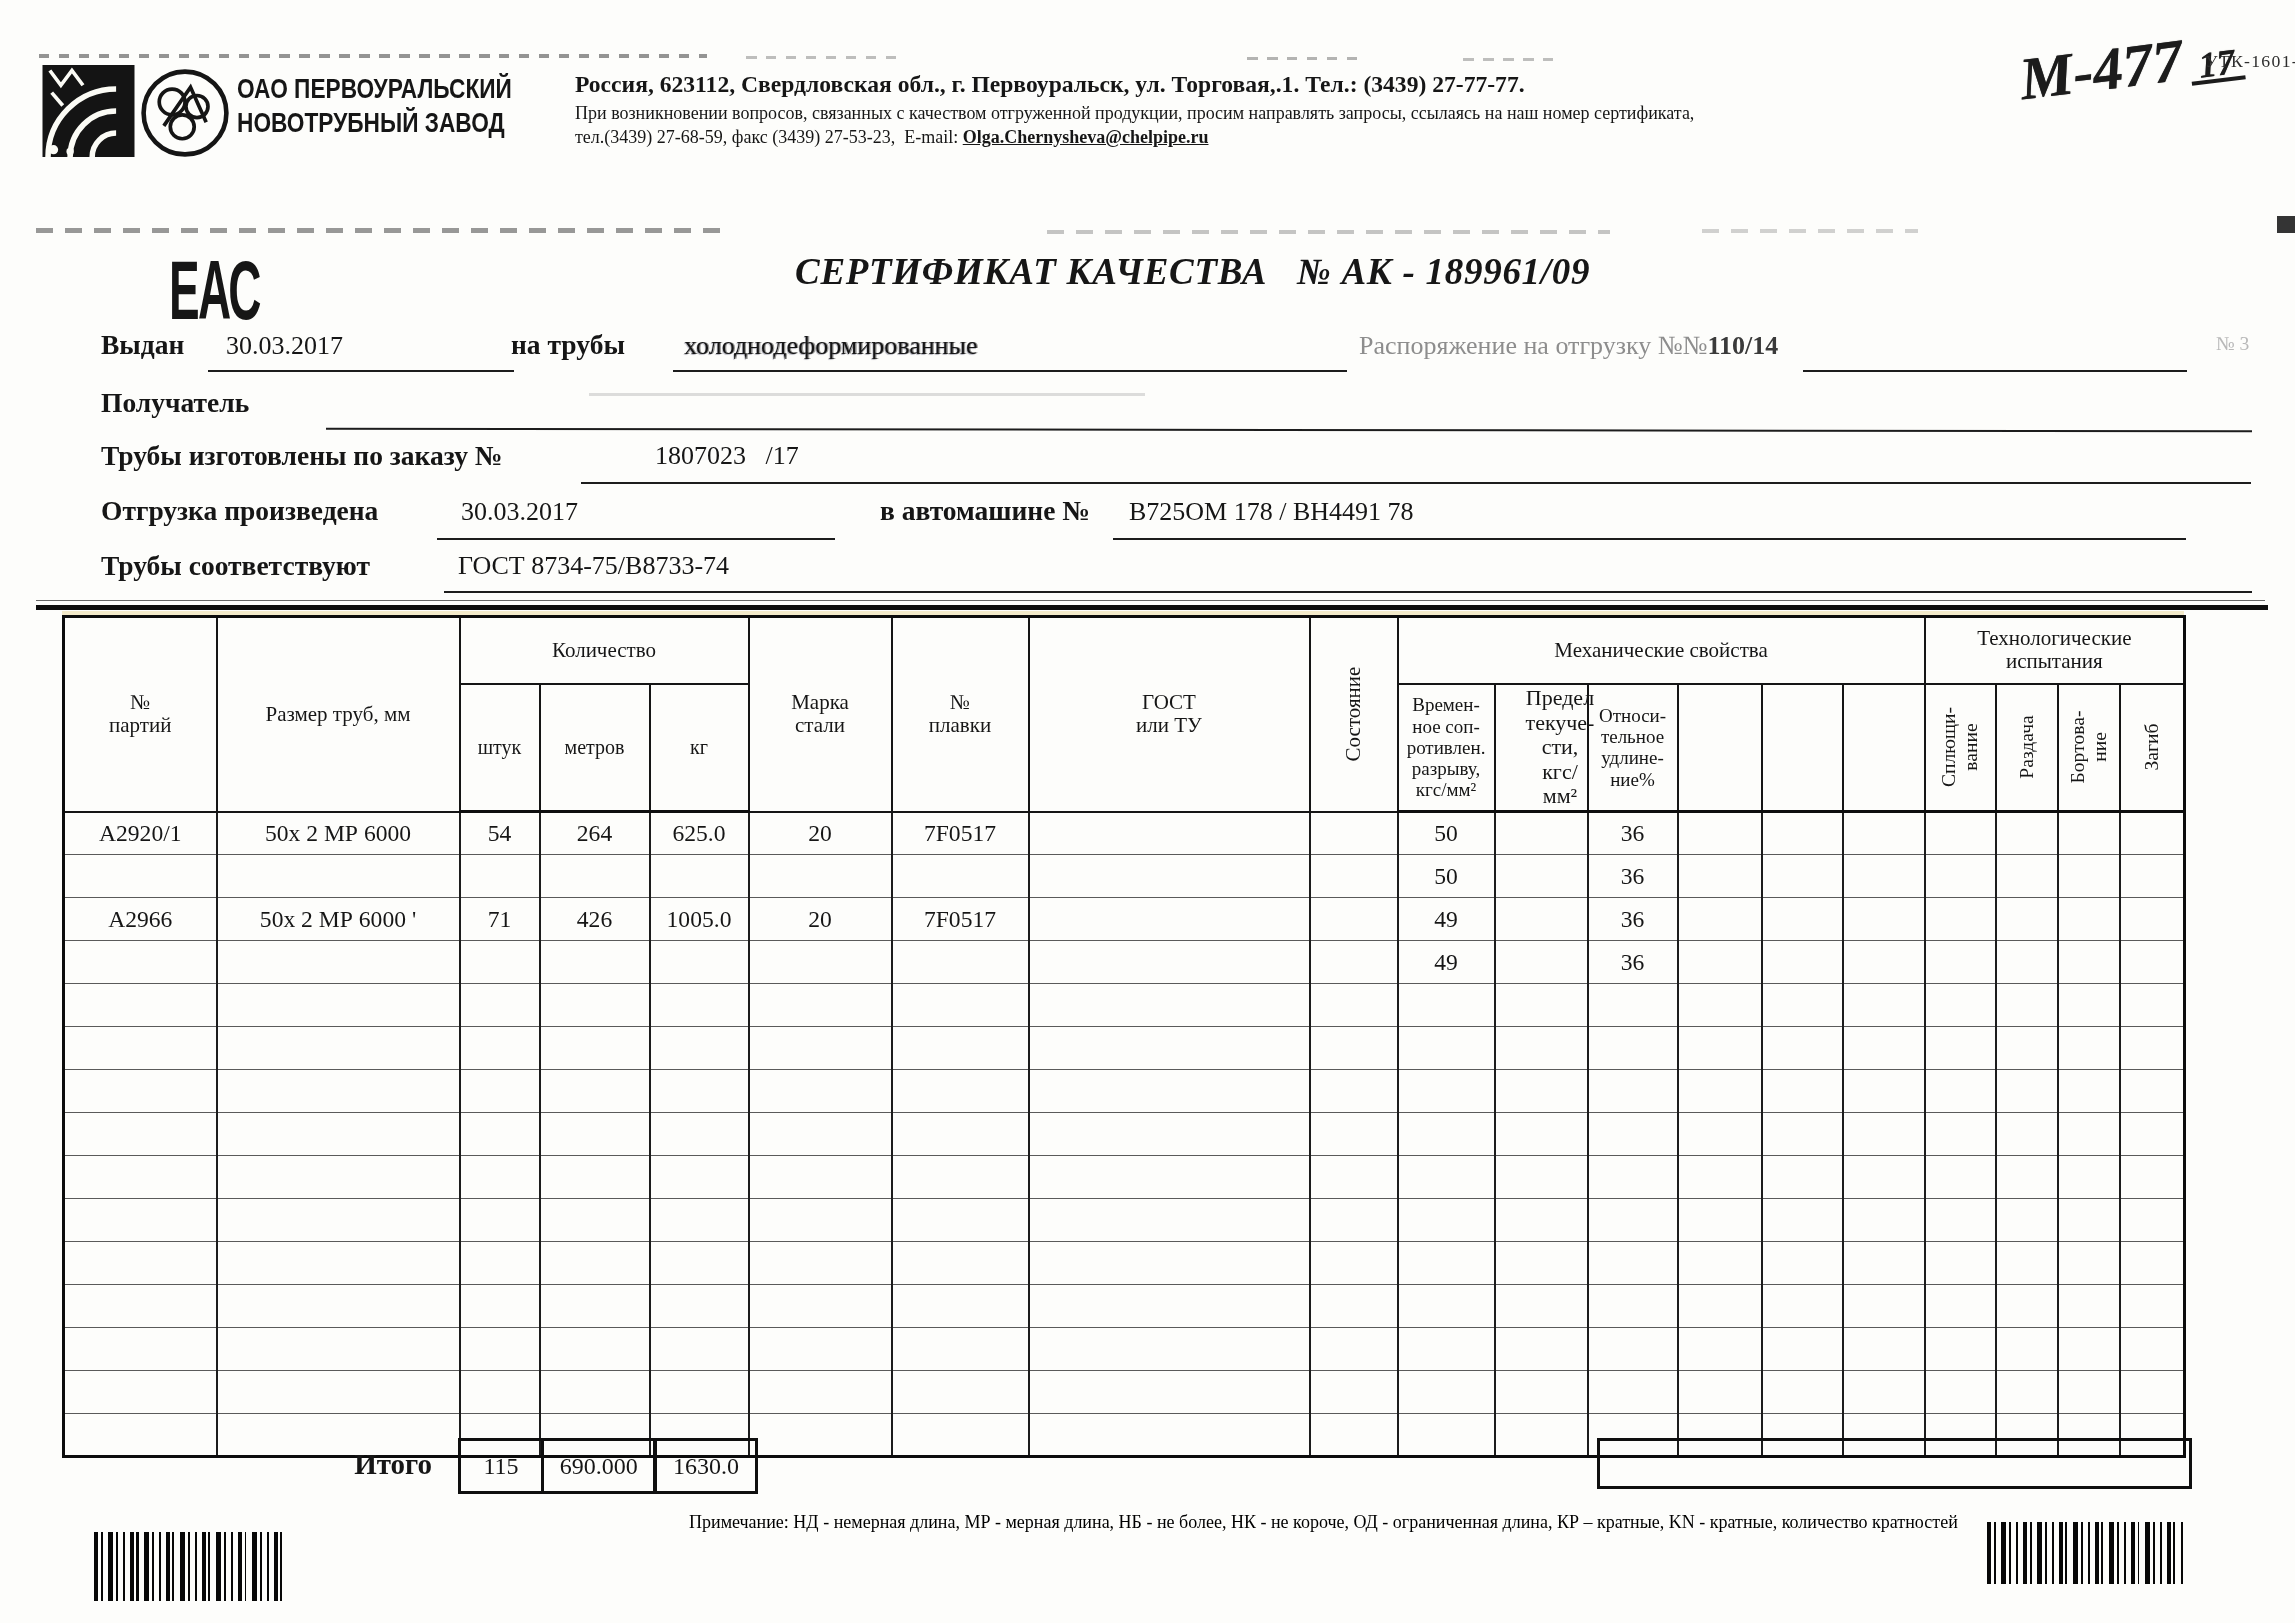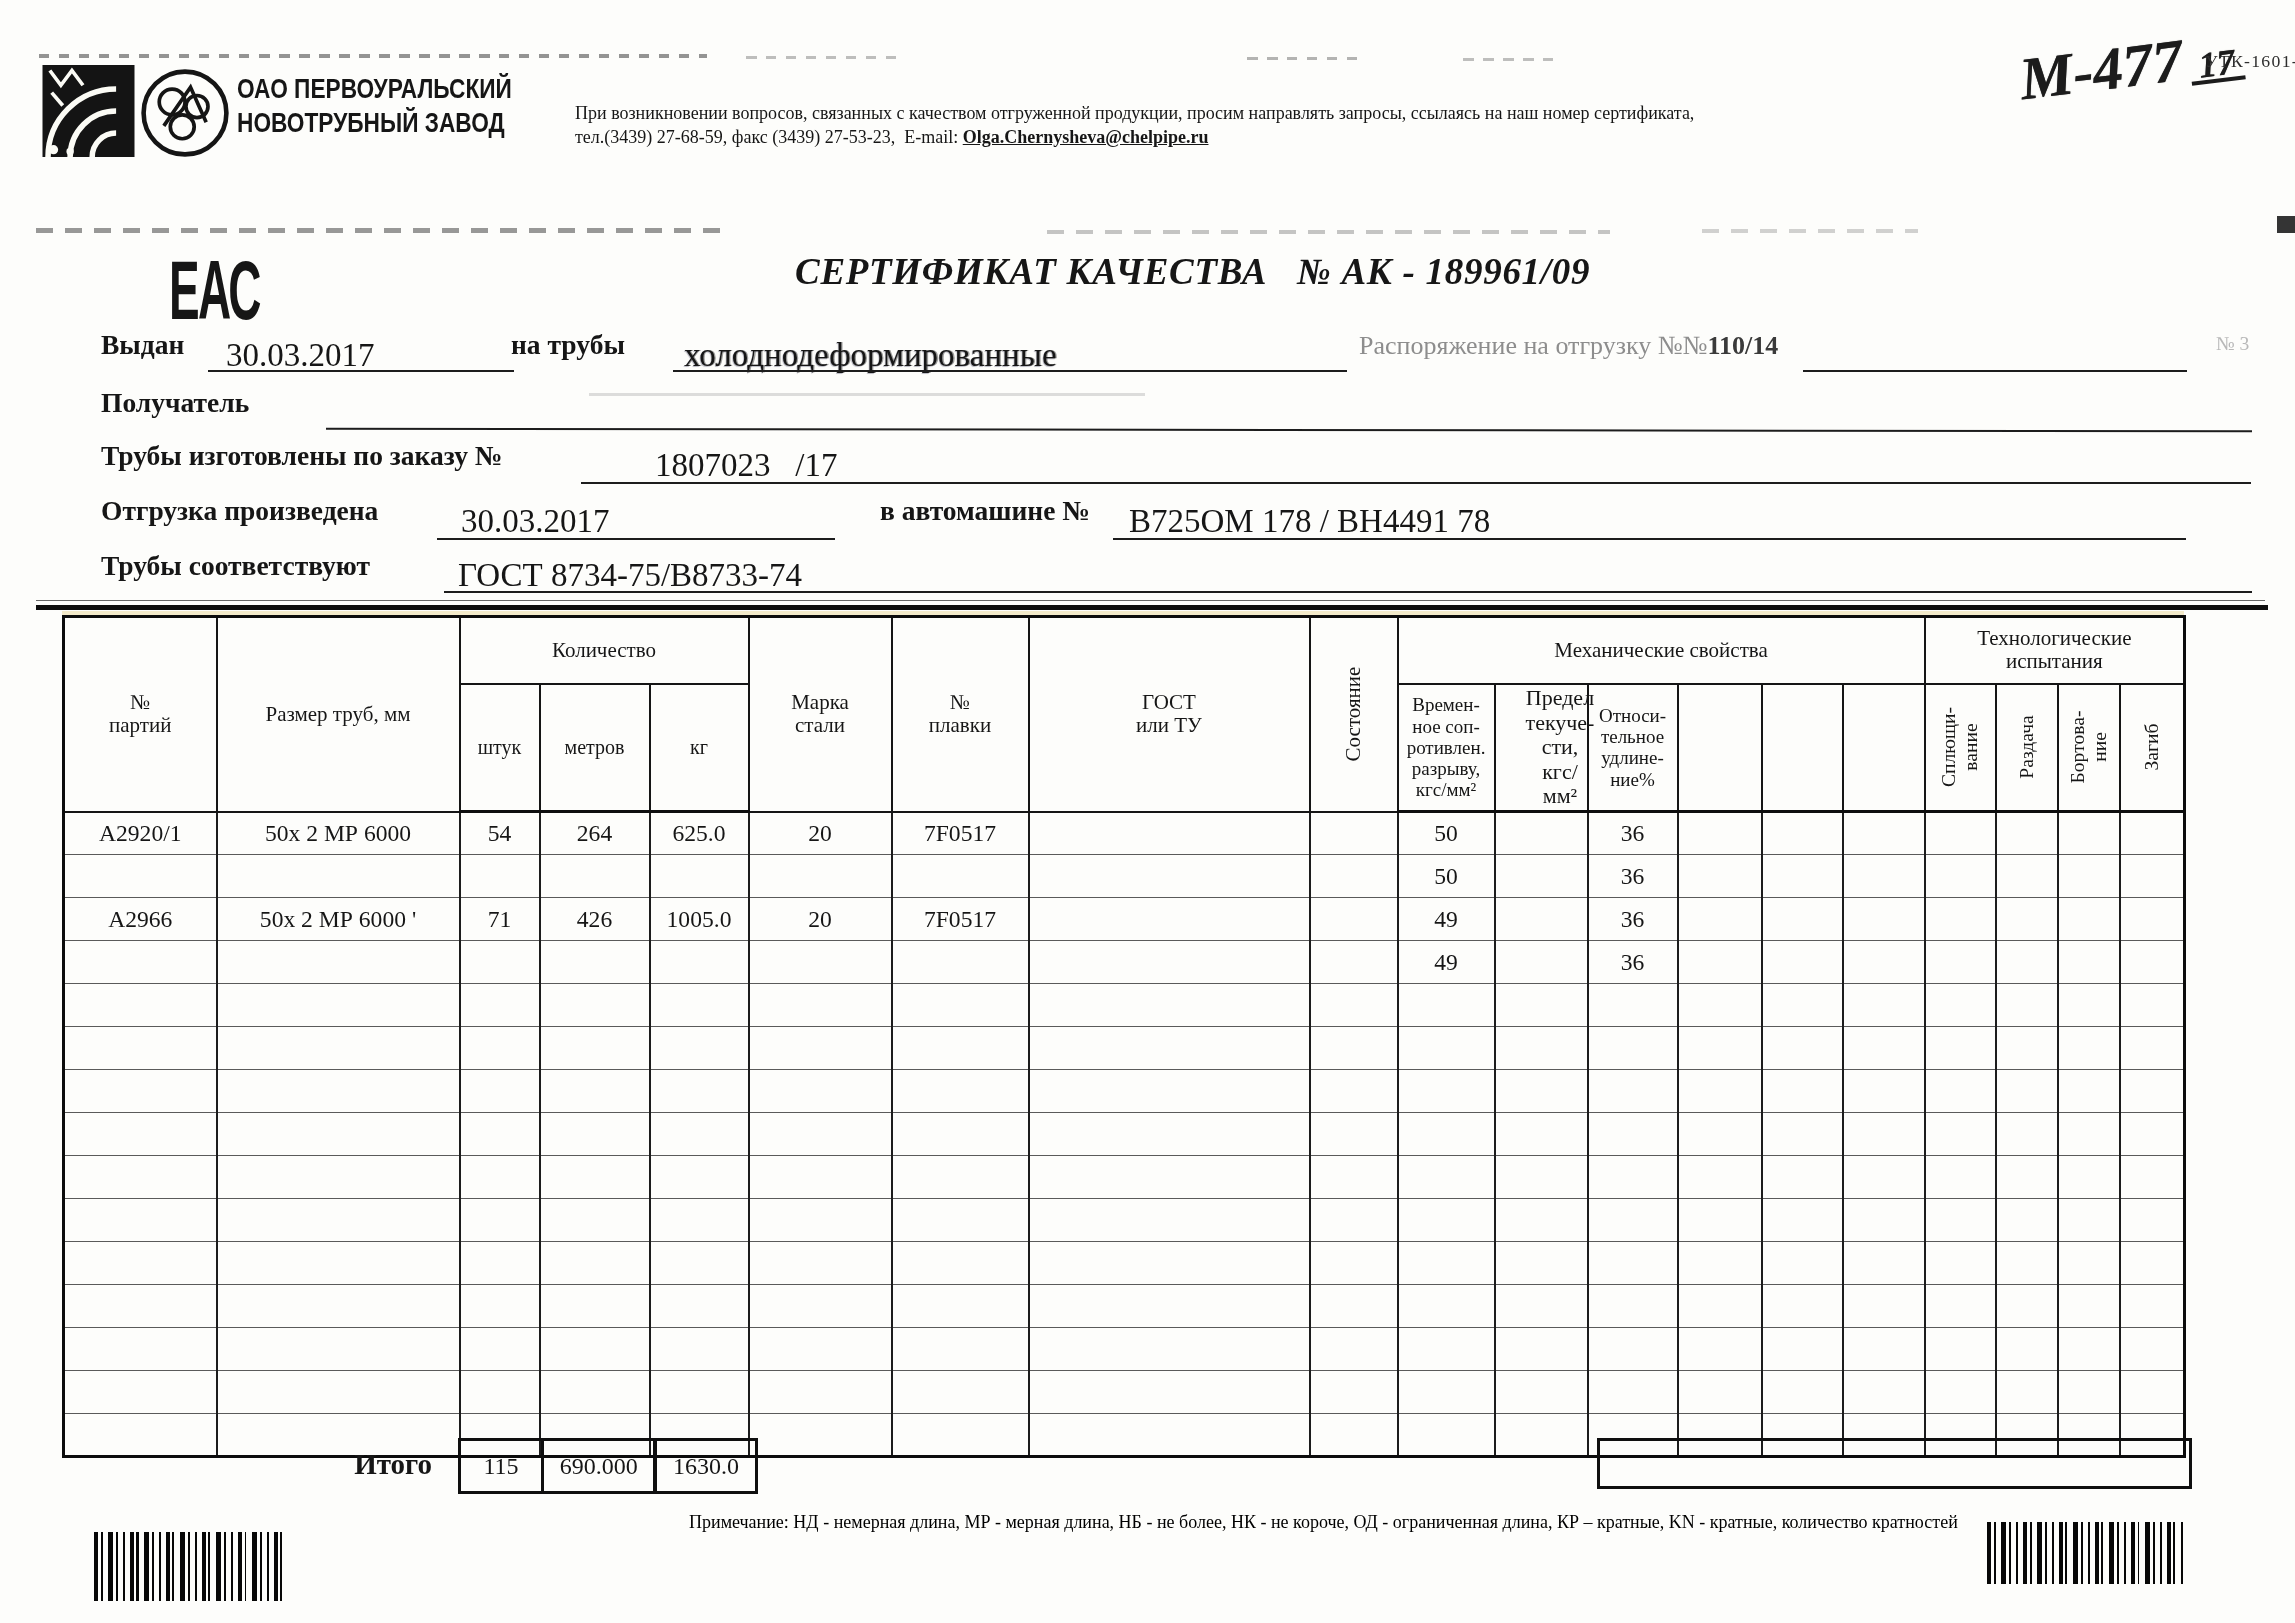--- a/index.html
+++ b/index.html
@@ -1,21 +1,21 @@
 <!DOCTYPE html>
 <html style="font-size:10.5px"><head>
 <meta charset="utf-8">
 <style>
   html,body{margin:0;padding:0;background:#d8d8d8;}
   #page{position:relative;width:2295px;height:1623px;background:#fdfdfb;overflow:hidden;
         font-family:"Liberation Serif","DejaVu Serif",serif;color:#161616;}
   .abs{position:absolute;}
   .noise{background:repeating-linear-gradient(90deg,#2b2b2b 0 10.5px,transparent 10.5px 20px);}
   .lbl{font-weight:bold;font-size:27.5px;white-space:nowrap;}
-  .val{font-size:33px;white-space:pre-wrap;margin-top:6px;}
+  .val{font-size:26px;white-space:pre-wrap;}
   .uline{height:0;border-bottom:2.6px solid #1d1d1d;}
   .ghost{color:#8d8d8d;filter:blur(0.3px);font-size:26px;white-space:nowrap;}
   .ghost b{color:#3a3a3a;font-weight:600;}
   
   .company{font-family:"Liberation Sans","DejaVu Sans",sans-serif;font-weight:bold;
            font-size:27px;line-height:1.25;transform:scaleX(.84);transform-origin:left top;white-space:pre-line;}
   .addr1{font-weight:bold;font-size:23.6px;white-space:nowrap;}
   .addr2{font-size:18px;white-space:nowrap;}
   .eac{font-family:"Liberation Sans","DejaVu Sans",sans-serif;font-weight:bold;font-size:56px;
        letter-spacing:-2px;transform:scaleY(1.5) scaleX(.82);transform-origin:left top;}
@@ -87,20 +87,21 @@
       <circle cx="50" cy="50" r="45" stroke-width="5"></circle>
       <path d="M27,64 L56,22 L73,60" stroke-width="4"></path>
       <circle cx="36" cy="38" r="14" stroke-width="4"></circle>
       <circle cx="63" cy="43" r="12" stroke-width="4"></circle>
       <circle cx="47" cy="65" r="13" stroke-width="4"></circle>
     </svg>
   </div>
   <div class="abs company" style="left:237px;top:73px;width:367px;">ОАО ПЕРВОУРАЛЬСКИЙ
 НОВОТРУБНЫЙ ЗАВОД</div>
 
+  <div class="abs addr1" style="left:575px;top:71px;">Россия, 623112, Свердловская обл., г. Первоуральск, ул. Торговая,.1. Тел.: (3439) 27-77-77.</div>
   <div class="abs addr2" style="left:575px;top:103px;">При возникновении вопросов, связанных с качеством отгруженной продукции, просим направлять запросы, ссылаясь на наш номер сертификата,</div>
   <div class="abs addr2" style="left:575px;top:127px;">
     <span style="white-space:pre;">тел.(3439) 27-68-59, факс (3439) 27-53-23,  E-mail: </span><span style="text-decoration:underline;font-weight:bold;">Olga.Chernysheva@chelpipe.ru</span>
   </div>
 
   <div class="abs hw" style="left:2016px;top:46px;">
     <span>М-477</span><span class="fr"><span>17</span></span>
   </div>
   <div class="abs formcode" style="left:2205px;top:51px;">УТК-1601-А</div>
 

